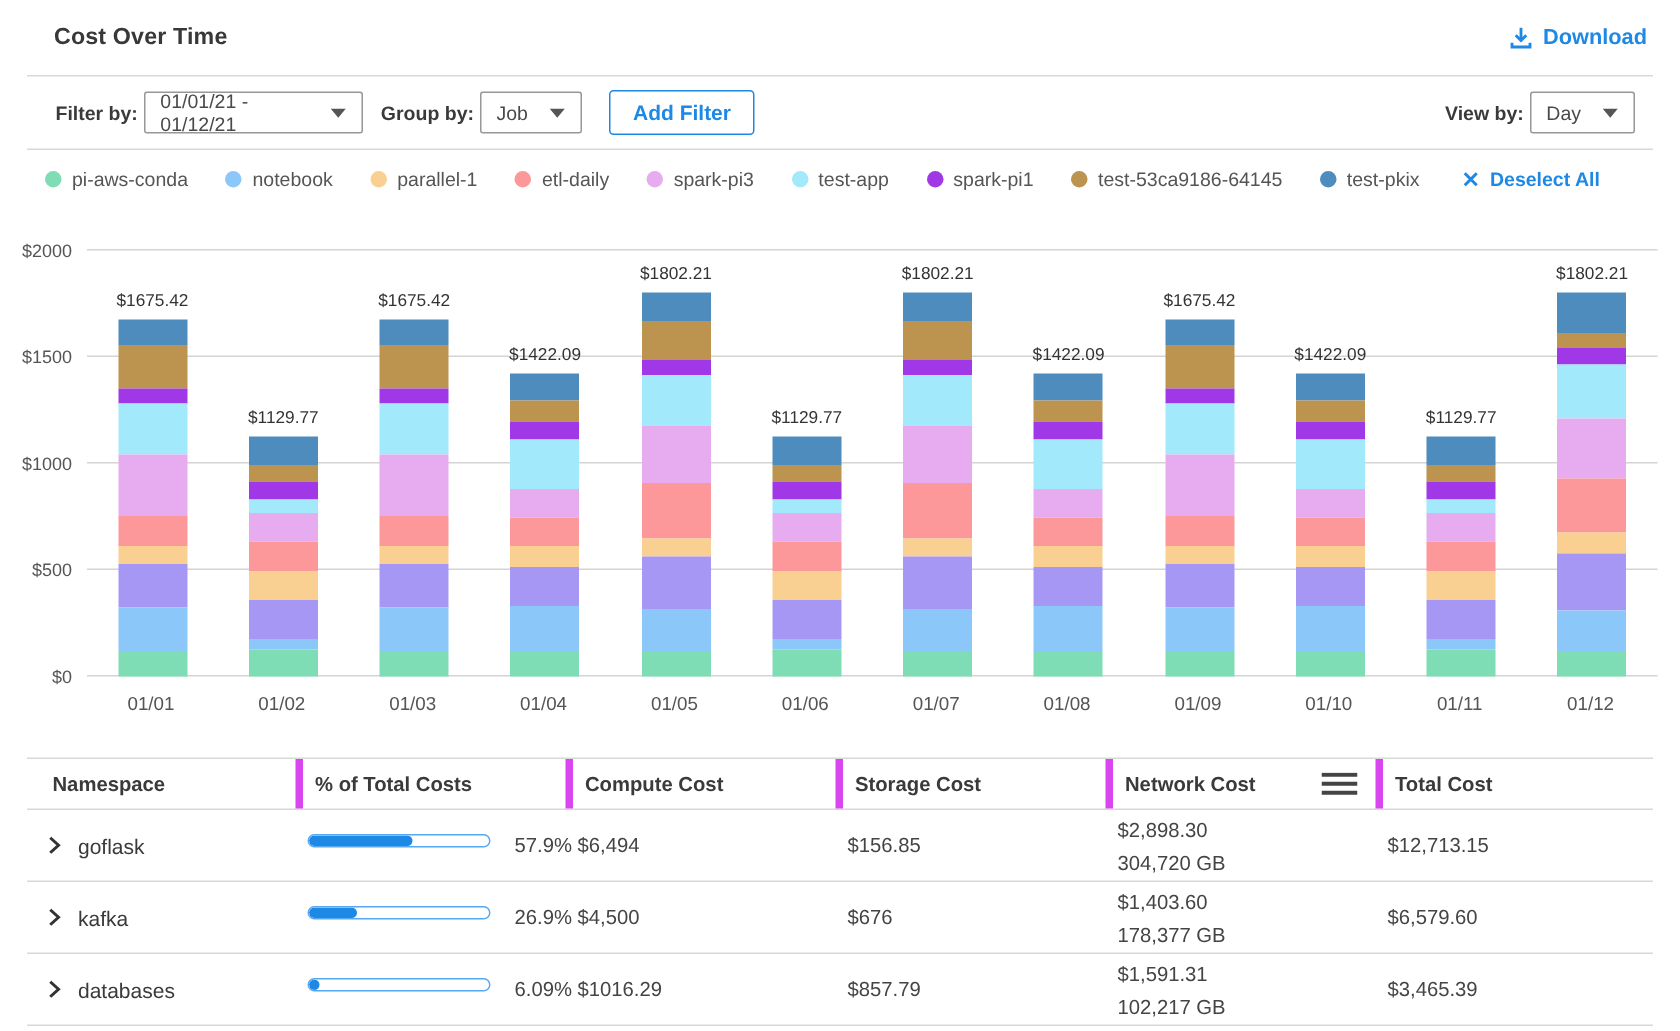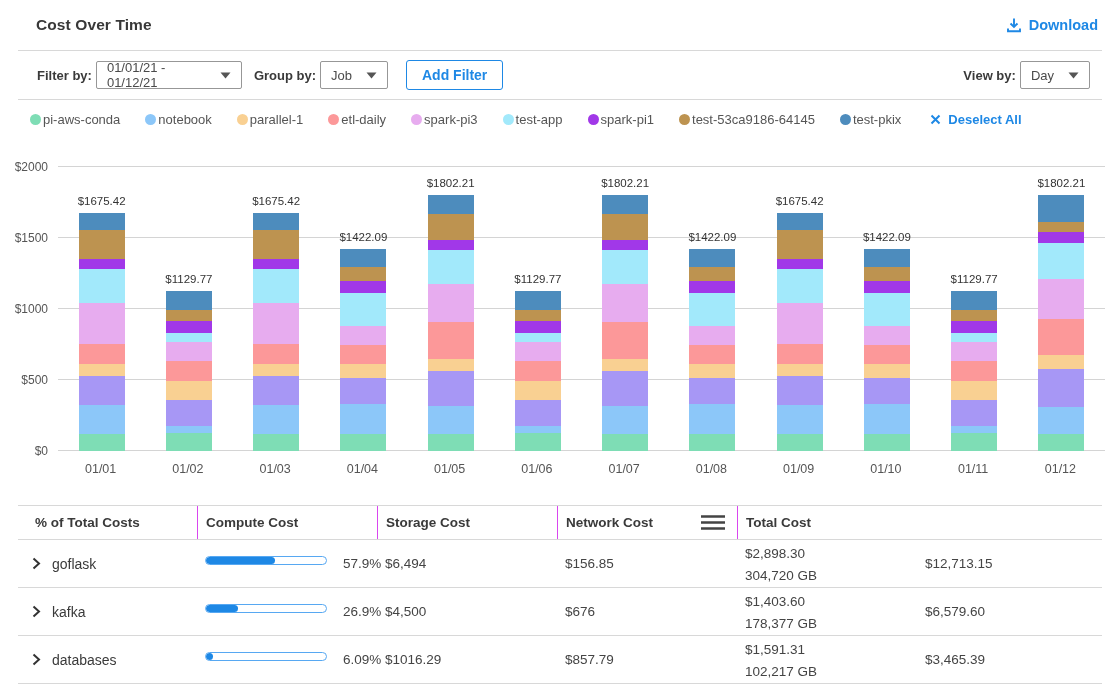--- a/index.html
+++ b/index.html
@@ -20,21 +20,21 @@
     border:1px solid #979797; border-radius:2px; background:#fff; padding:0 10px; font-size:13px; color:#4a4a4a; cursor:pointer; }
   .select.date { width:146px; }
   .btn-addfilter { margin-left:14px; background:#fff; border:1px solid #1E88E5; border-radius:3px;
     color:#1E88E5; font-size:14px; font-weight:bold; padding:6px 15px; cursor:pointer;
     font-family:"Liberation Sans","DejaVu Sans",sans-serif; }
   .spacer { flex:1; }
 
   
   .legend { display:flex; align-items:center; padding:12px 20px 10px 30px; gap:0; }
   .legend-items { display:flex; align-items:center; }
-  .legend-item { display:flex; align-items:center; gap:2px; margin-right:25px; cursor:pointer; }
+  .legend-item { display:flex; align-items:center; gap:7px; margin-right:25px; cursor:pointer; }
   .legend-dot { width:11px; height:11px; border-radius:50%; flex:none; }
   .legend-label { font-size:13px; color:#555; }
   .deselect { display:flex; align-items:center; gap:7px; color:#1E88E5; font-size:13px; font-weight:bold; cursor:pointer; margin-left:4px; }
 
   
   .chart { position:relative; height:352px; margin:2px 15px 0 0; }
   .plot { position:absolute; left:58px; right:0; top:28px; bottom:40px; }
   .gridline { position:absolute; left:0; right:0; height:0; border-top:1px solid #d4d4d4; }
   .ytick { position:absolute; right:calc(100% + 10px); width:46px; text-align:right;
     transform:translateY(50%); font-size:12px; color:#555; }
@@ -46,21 +46,21 @@
   .bar-total { position:absolute; left:50%; transform:translateX(-50%); font-size:11.5px; color:#333; white-space:nowrap; }
   .xlabel { position:absolute; top:calc(100% + 11px); left:0; right:2px; text-align:center; font-size:12.5px; color:#555; }
 
   
   .table { margin:14px 18px 0 18px; border-top:1px solid #d8d8d8; }
   .trow { display:grid; grid-template-columns:179px 180px 180px 180px 180px 1fr; align-items:center; }
   .thead { height:34px; border-bottom:1px solid #d8d8d8; }
   .th { font-size:13.5px; font-weight:bold; color:#3a3a3a; padding-left:8px; height:100%;
     display:flex; align-items:center; }
   .th:first-child { padding-left:17px; }
-  .th + .th { border-left:1px solid #d946ef; }
+  .th + .th { border-left:5px solid #d946ef; }
   .th.network { justify-content:space-between; padding-right:12px; }
   .tbody-row { height:48px; border-bottom:1px solid #d8d8d8; }
   .td { font-size:13.5px; color:#444; padding-left:8px; }
   .td.ns { padding-left:14px; display:flex; align-items:center; gap:11px; font-size:14px; color:#3a3a3a; }
   .chev { display:flex; cursor:pointer; }
   .td.pct { display:flex; align-items:flex-start; gap:16px; }
   .pill { width:122px; height:9px; border:1px solid #57A8F2; border-radius:6px; overflow:hidden; flex:none; }
   .pill-fill { height:100%; background:#1E88E5; border-radius:5px; }
   .net { line-height:1.6; padding-top:2px; }
   .hamburger { cursor:pointer; display:flex; }
@@ -374,20 +374,23 @@
             <div class="bar-total" style="bottom: calc(90.1105% + 6px);">$1802.21</div>
             <div class="xlabel">01/12</div>
           </div>
         </div>
       </div>
   </div>
 
   <div class="table">
     <div class="trow thead">
         <div class="th">
+          <span>Namespace</span>
+        </div>
+        <div class="th">
           <span>% of Total Costs</span>
         </div>
         <div class="th">
           <span>Compute Cost</span>
         </div>
         <div class="th">
           <span>Storage Cost</span>
         </div>
         <div class="th network">
           <span>Network  Cost</span>

